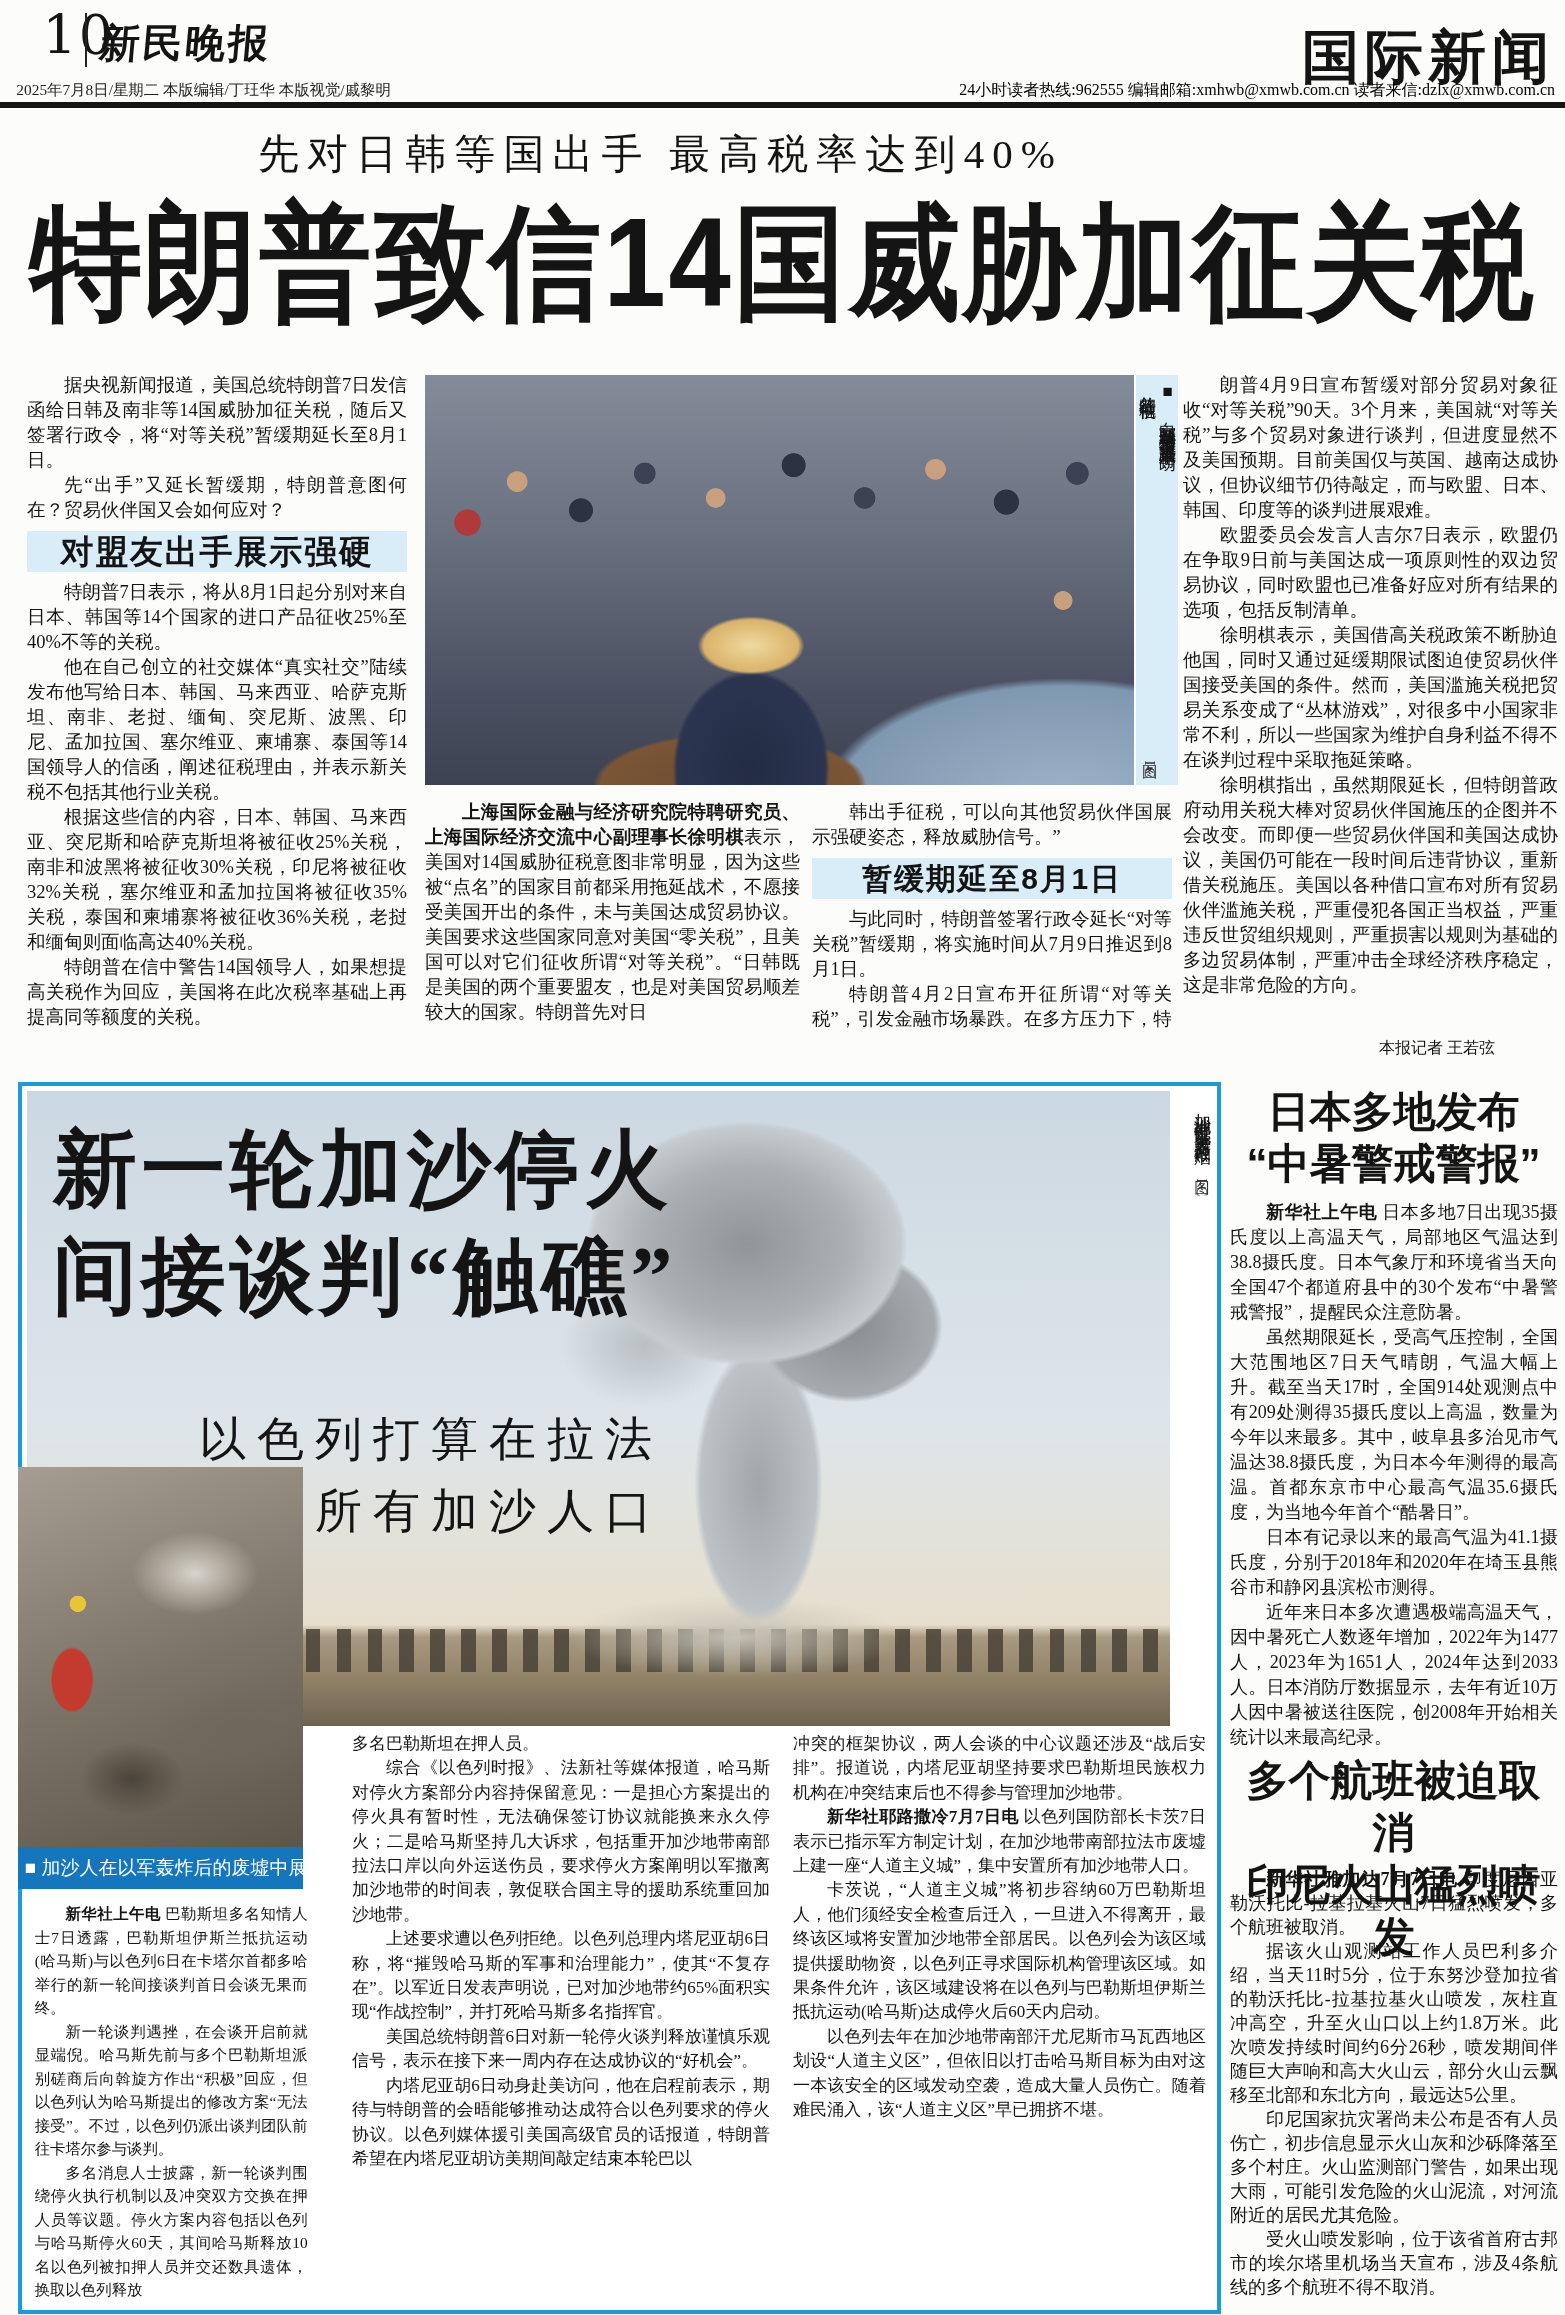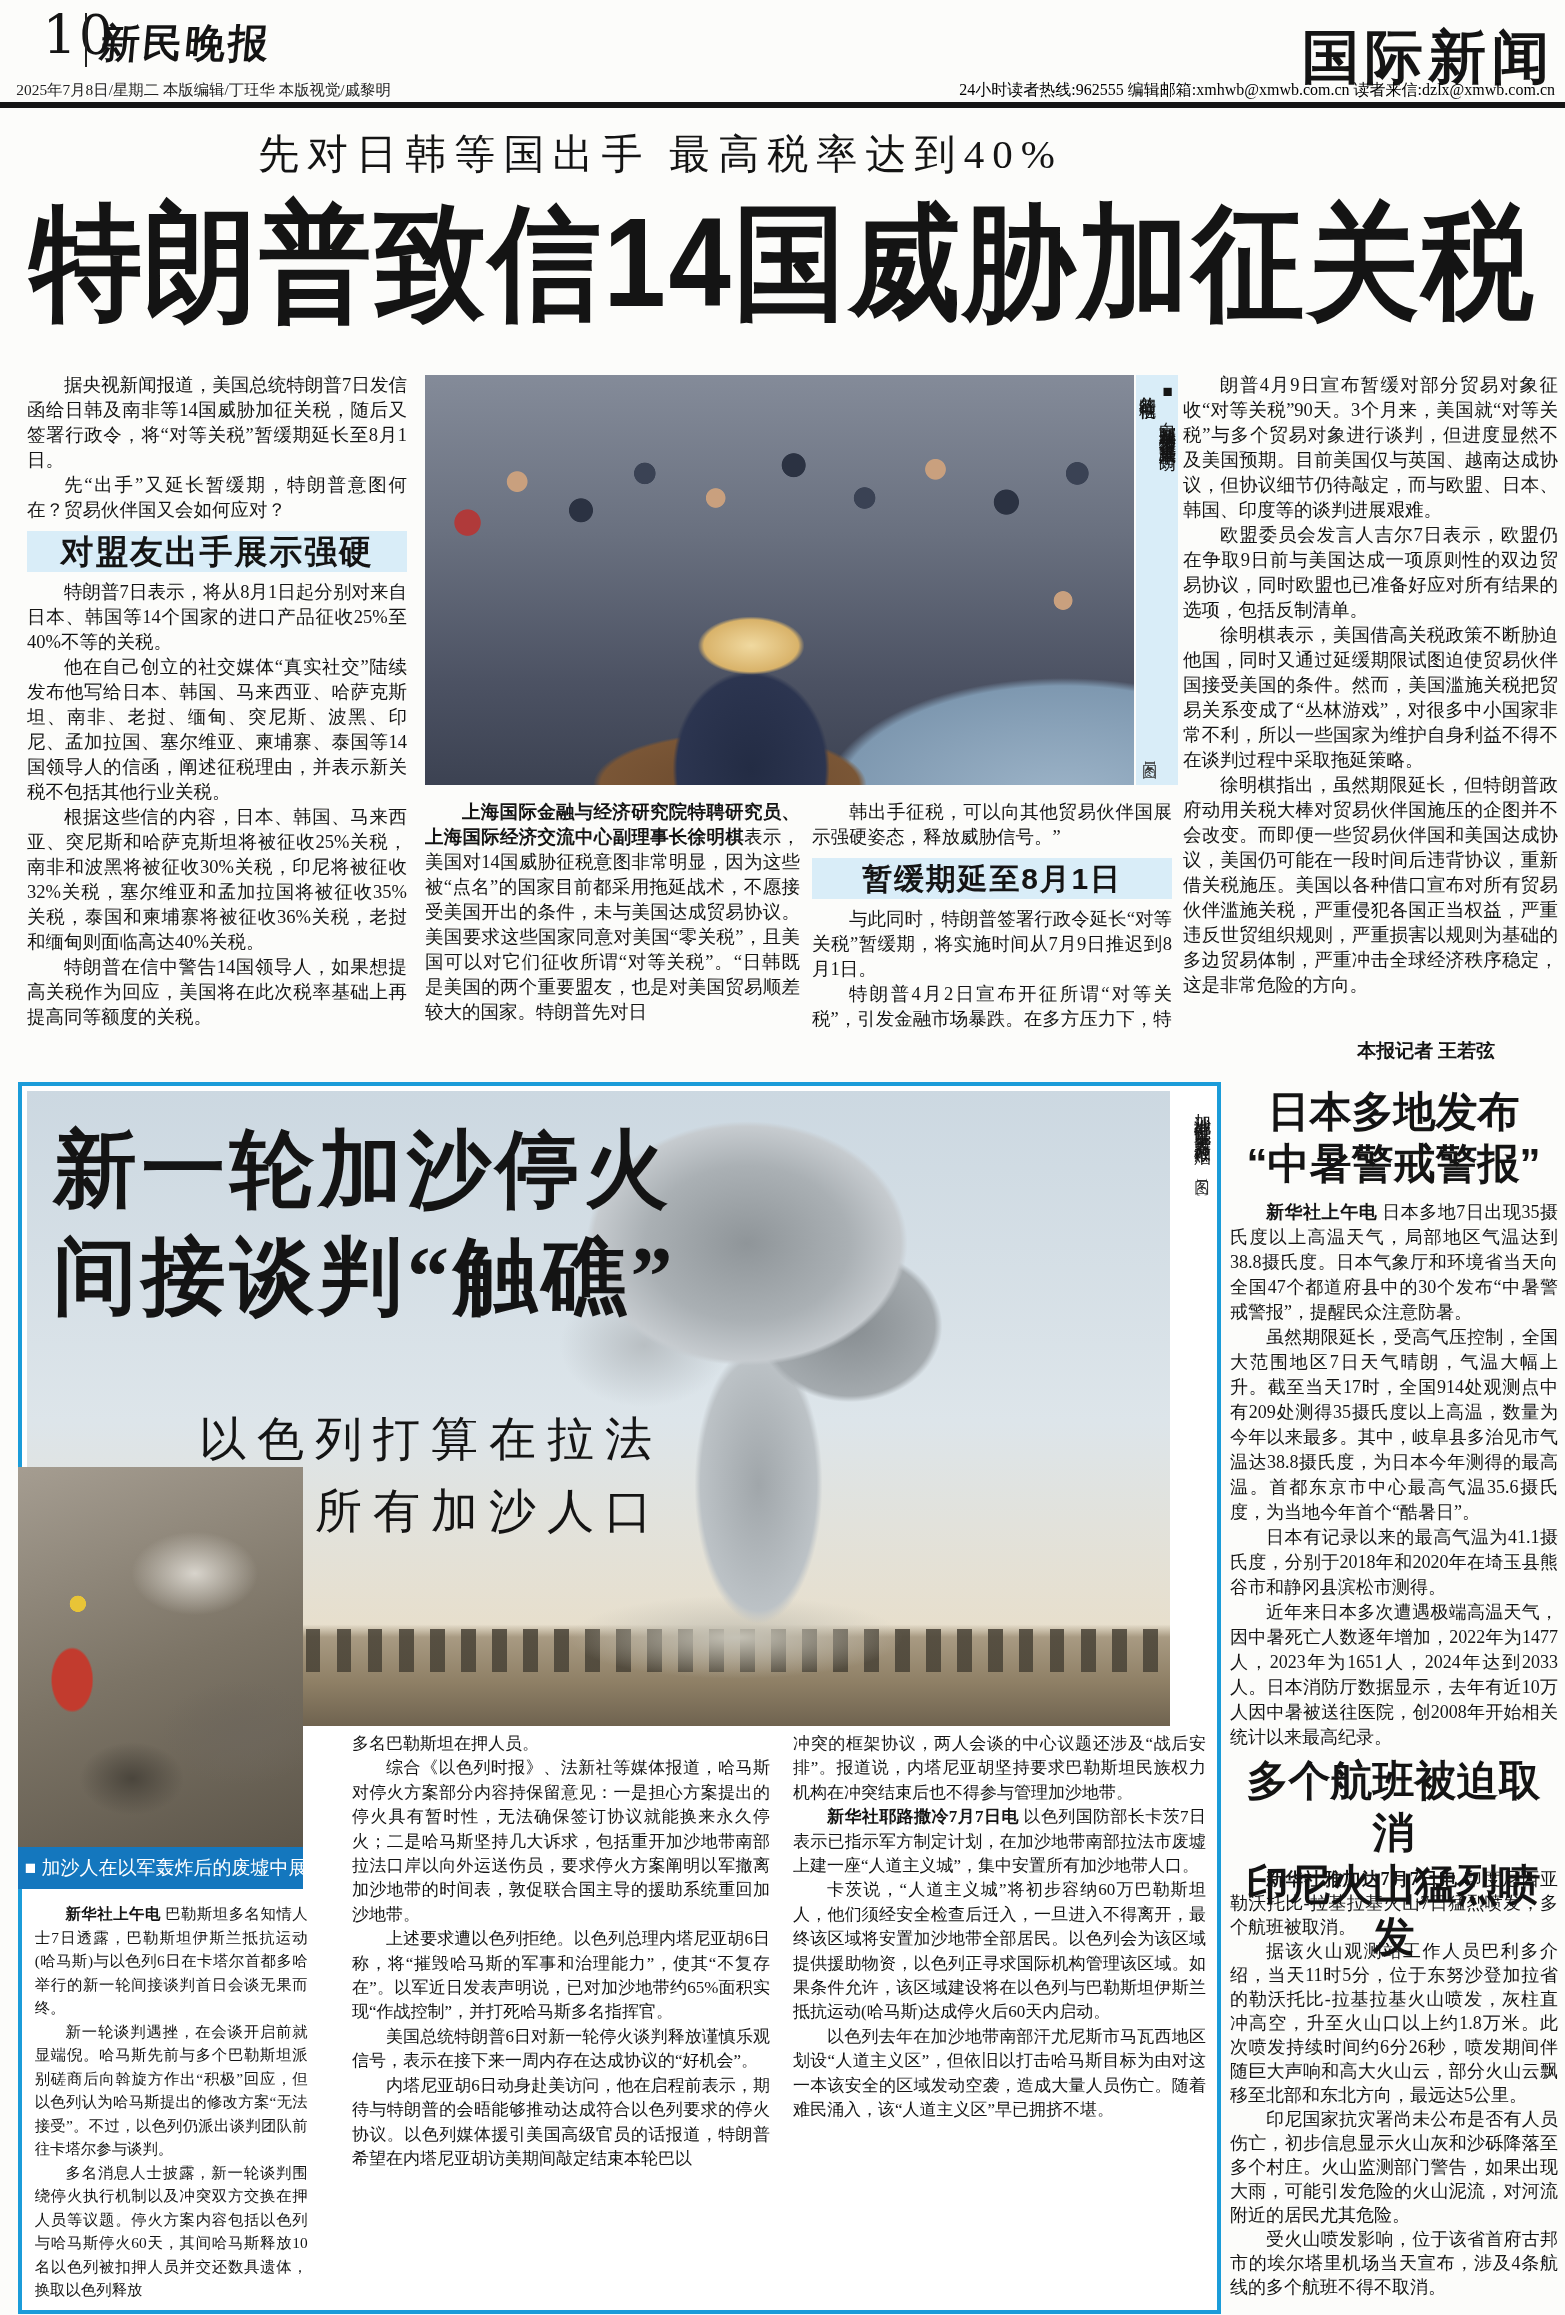--- a/index.html
+++ b/index.html
@@ -22,21 +22,21 @@
             font-weight:900;font-family:"Liberation Sans","DejaVu Sans",sans-serif;letter-spacing:2.7px;
             transform:scaleY(1.12);transform-origin:top center;white-space:nowrap;}
   .bt{font-size:18.5px;line-height:25px;text-align:justify;}
   .bt p{margin:0;text-indent:2em;}
   .lede{font-weight:bold;}
   .l-col1{left:27px;top:373px;width:380px;height:707px;overflow:hidden;}
   .l-col2{left:425px;top:800px;width:375px;height:277px;overflow:hidden;}
   .l-col3{left:812px;top:800px;width:360px;height:277px;overflow:hidden;}
   .l-col4{left:1183px;top:373px;width:375px;height:662px;overflow:hidden;}
   .byline{left:1183px;top:1038px;width:375px;text-align:right;padding-right:63px;box-sizing:border-box;
-          font-size:19px;font-weight:bold;}
+          font-size:16px;font-weight:normal;}
   .subhead{background:#d9edf8;font-family:"Liberation Sans","DejaVu Sans",sans-serif;font-weight:900;
            font-size:33px;text-align:center;padding:8.1px 0;margin:8.1px 0;text-indent:0 !important;letter-spacing:1.8px;}
   .l-col3 .subhead{font-size:30px;}
 
   
   .l-photo{left:425px;top:375px;width:709px;height:410px;overflow:hidden;
     background:
       radial-gradient(ellipse 86px 47px at 46% 66%, #f0d9a0 0%, #d9b36a 55%, rgba(0,0,0,0) 62%),
       radial-gradient(ellipse 109px 136px at 46% 96%, #232c44 0%, #2c3550 68%, rgba(0,0,0,0) 72%),
       radial-gradient(ellipse 190px 72px at 43% 100%, #6b4a2e 0%, #7a5636 68%, rgba(0,0,0,0) 72%),

